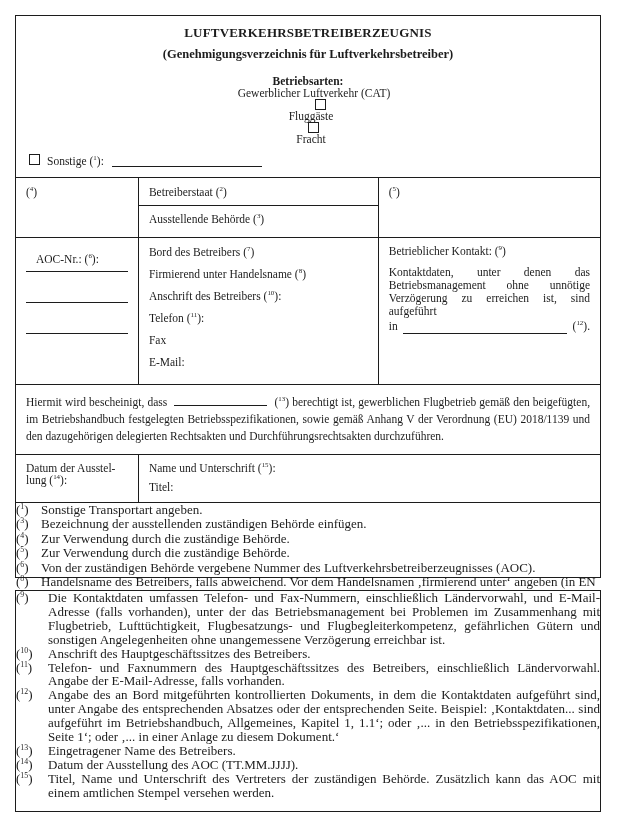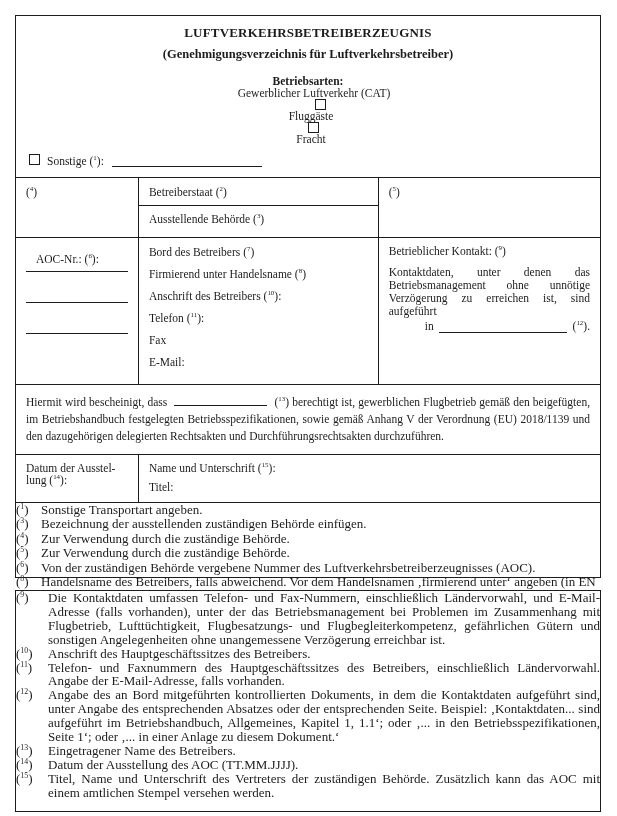--- a/index.html
+++ b/index.html
@@ -52,21 +52,21 @@
   tr.r1b td{height:32px;}
   tr.r2 td{height:137px;}
   tr.r3 td{height:70px;}
   tr.r4 td{height:48px;}
   td.nopad{padding:0;}
   .aoc-label{padding:8px 10px 4px 10px;border-bottom:1.4px solid #1c1c1c;height:27px;box-sizing:border-box;}
   .aoc-sub{height:30px;border-bottom:1.4px solid #1c1c1c;}
   .field-line{margin-bottom:7.5px;line-height:14.5px;}
   .kontakt-head{margin-bottom:9px;}
   .just{text-align:justify;line-height:13px;}
-  .kontakt-inline{display:flex;align-items:center;line-height:16.2px;margin-left:36px;}
+  .kontakt-inline{display:flex;align-items:flex-end;line-height:16.2px;}
   .kontakt-fill{flex:1;margin:0 6px 0 5px;}
   .nowrap{white-space:nowrap;}
   .certify{line-height:16.8px;}
   .certify-fill{width:93px;margin:0 4px;}
   .sig-titel{margin-top:7px;}
 
   
   ol.fnlist{list-style:none;margin:0;padding:0;}
   ol.fnlist li{display:flex;align-items:flex-start;}
   .fn1{padding:6px 16px 0 15px;font-size:13px;line-height:14.4px;}

